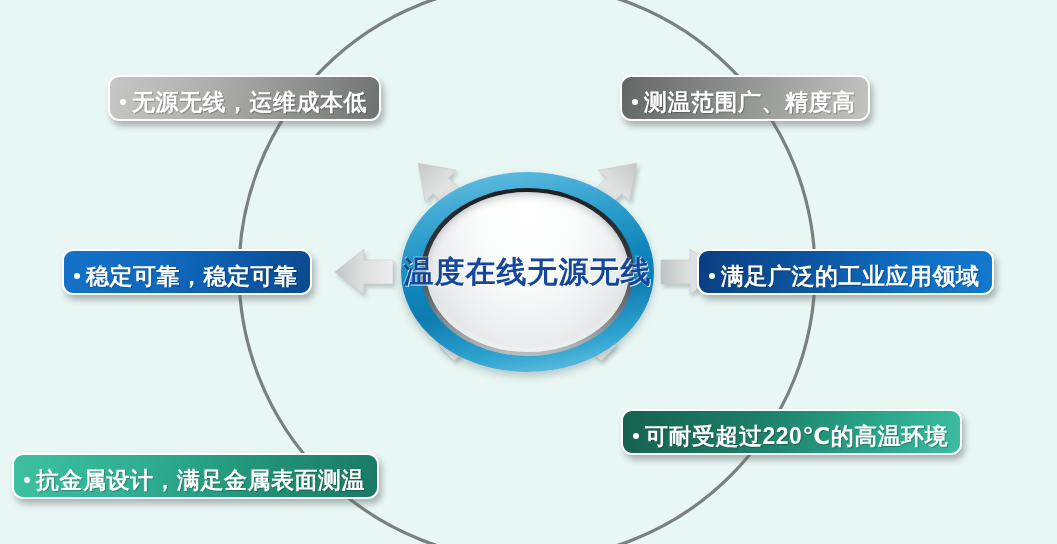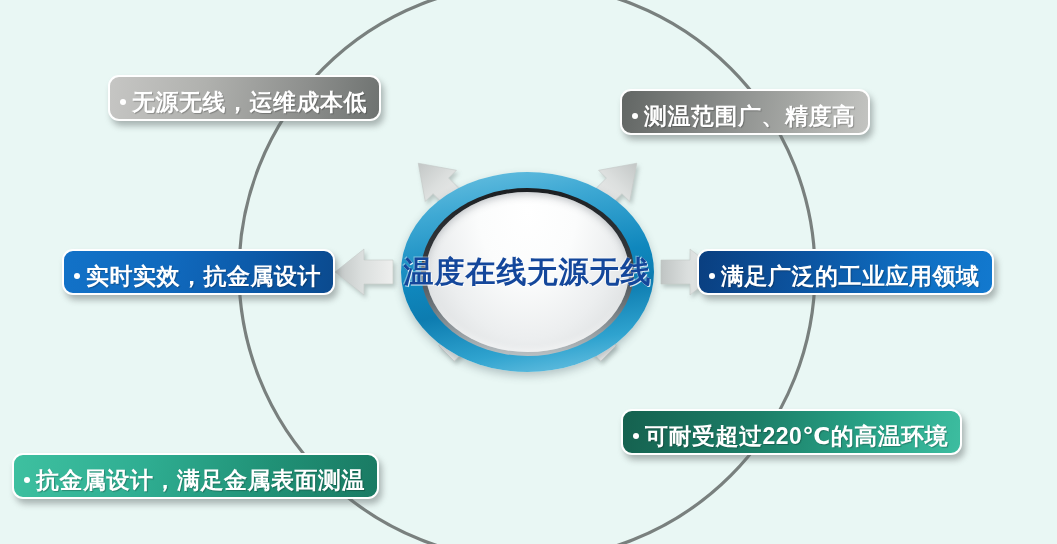--- a/index.html
+++ b/index.html
@@ -106,21 +106,21 @@
   .label .txt {
     text-shadow: 1px 1px 1px rgba(0,0,0,0.25);
   }
 
   
   .lbl-tl {
     left: 108px; top: 75px;
     background: linear-gradient(100deg, #c6c6c4 0%, #b0b1ae 35%, #8d8f8d 72%, #6e7270 100%);
   }
   .lbl-tr {
-    left: 620px; top: 89px;
+    left: 620px; top: 75px;
     background: linear-gradient(100deg, #626664 0%, #848785 35%, #a8aaa7 72%, #c3c4c1 100%);
   }
   
   .lbl-l {
     left: 62px; top: 249px;
     background: linear-gradient(100deg, #1272c8 0%, #1069bd 40%, #0b57a5 75%, #0b4a8e 100%);
   }
   .lbl-r {
     left: 697px; top: 249px;
     background: linear-gradient(100deg, #0a3f80 0%, #0c55a2 38%, #0f6fc2 72%, #1279cf 100%);
@@ -204,21 +204,21 @@
     <span class="txt">无源无线，运维成本低</span>
   </div>
 
   <div class="label lbl-tr">
     <span class="bullet"></span>
     <span class="txt">测温范围广、精度高</span>
   </div>
 
   <div class="label lbl-l">
     <span class="bullet"></span>
-    <span class="txt">实时实效，抗金属设计</span>
+    <span class="txt">稳定可靠，稳定可靠</span>
   </div>
 
   <div class="label lbl-r">
     <span class="bullet"></span>
     <span class="txt">满足广泛的工业应用领域</span>
   </div>
 
   <div class="label lbl-bl">
     <span class="bullet"></span>
     <span class="txt">抗金属设计，满足金属表面测温</span>

